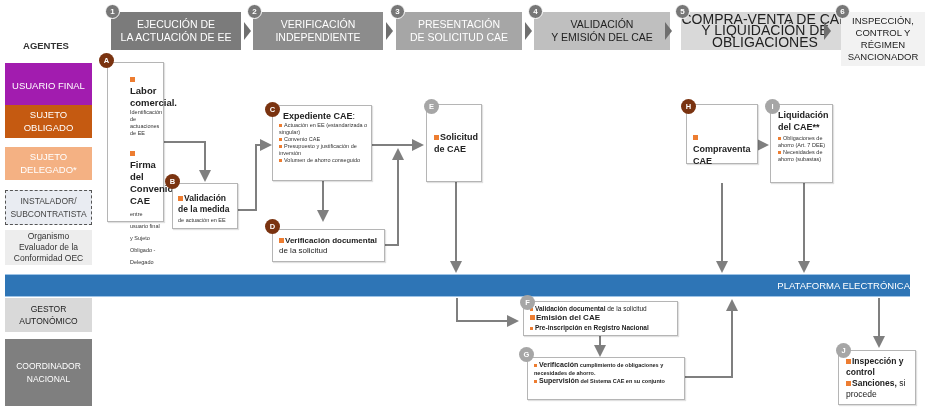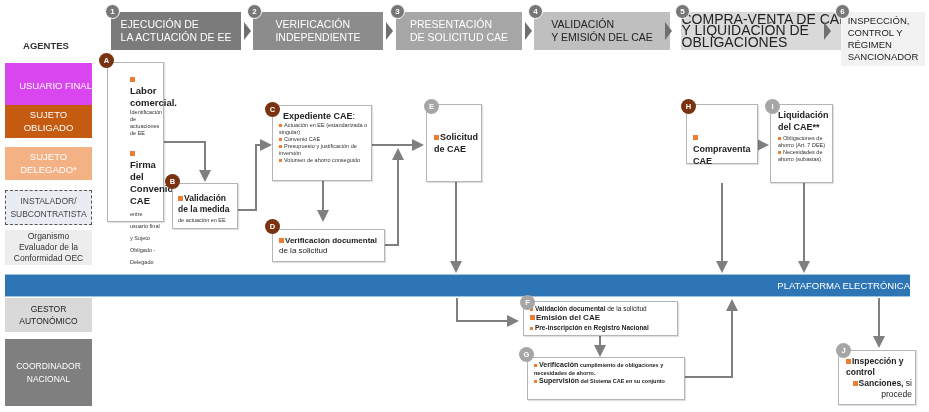--- a/index.html
+++ b/index.html
@@ -1,21 +1,21 @@
 <!DOCTYPE html>
 <html><head>
 <meta charset="utf-8">
 <style>
   * { box-sizing: border-box; margin: 0; padding: 0; }
   body { width: 929px; height: 412px; background: #ffffff; position: relative; overflow: hidden;
          font-family: "Liberation Sans", sans-serif; color: #222; }
 
   
   .stage { position: absolute; top: 12px; height: 38px; display: flex; align-items: center; justify-content: center;
-           text-align: left; font-size: 10.5px; line-height: 13px; font-weight: normal; }
+           text-align: center; font-size: 10.5px; line-height: 13px; font-weight: normal; }
   .stage-arrow { position: absolute; top: 22px; width: 0; height: 0;
                  border-top: 9px solid transparent; border-bottom: 9px solid transparent; border-left: 7px solid #6f6f6f; }
   .stage-num { position: absolute; top: 4px; width: 15px; height: 15px; border-radius: 50%; background: #777;
                color: #fff; font-size: 8px; font-weight: bold; display: flex; align-items: center; justify-content: center;
                border: 1.5px solid #fff; }
 
   
   .agents-title { position: absolute; left: 0; top: 40px; width: 92px; text-align: center; font-size: 9.5px; font-weight: bold; color: #333; }
   .agent { position: absolute; left: 5px; width: 87px; display: flex; align-items: center; justify-content: center;
            text-align: center; font-size: 9.5px; line-height: 12.5px; }
@@ -72,21 +72,21 @@
 <div class="stage-num" style="left:675px;">5</div>
 <div class="stage-arrow" style="left:824px;"></div>
 
 <div class="stage" style="left:841px;top:12px;width:84px;height:54px;background:#f2f2f2;color:#222;font-size:9.5px;line-height:12px;">
   <div><span>INSPECCIÓN,</span><br><span>CONTROL Y</span><br><span>RÉGIMEN</span><br><span>SANCIONADOR</span></div>
 </div>
 <div class="stage-num" style="left:835px;">6</div>
 
 <div class="agents-title">AGENTES</div>
 
-<div class="agent" style="top:63px;height:46px;background:#d946ef;color:#fff;justify-content:flex-end;">
+<div class="agent" style="top:63px;height:46px;background:#a21caf;color:#fff;">
   <span>USUARIO FINAL</span>
 </div>
 <div class="agent" style="top:105px;height:33px;background:#c55a11;color:#fff;">
   <div><span>SUJETO</span><br><span>OBLIGADO</span></div>
 </div>
 <div class="agent" style="top:147px;height:33px;background:#f4b183;color:#fff;">
   <div><span>SUJETO</span><br><span>DELEGADO*</span></div>
 </div>
 <div class="agent" style="top:190px;height:35px;background:#e9ecf2;color:#444;border:1.5px dashed #555;font-size:8.5px;">
   <div><span>INSTALADOR/</span><br><span>SUBCONTRATISTA</span></div>
@@ -192,15 +192,15 @@
 <div class="badge grey" style="left:520px;top:295px;">F</div>
 
 <div class="box" style="left:527px;top:357px;width:158px;height:43px;padding:3px 3px 1px 6px;">
   <div class="t-md" style="font-size:5.5px;line-height:8px;"><span class="sq-s"></span><span class="b" style="font-size:7px;">Verificación</span> <span class="b">cumplimiento de obligaciones y necesidades de ahorro.</span></div>
   <div class="t-md" style="font-size:5.5px;line-height:8px;"><span class="sq-s"></span><span class="b" style="font-size:7px;">Supervisión</span> <span class="b">del Sistema CAE en su conjunto</span></div>
 </div>
 <div class="badge grey" style="left:519px;top:347px;">G</div>
 
 <div class="box" style="left:838px;top:350px;width:78px;height:55px;padding:5px 3px 2px 7px;">
   <div class="t-lg" style="font-size:8.5px;line-height:11px;"><span class="sq"></span><span class="b">Inspección y control</span></div>
-  <div class="t-lg" style="font-size:8.5px;line-height:11px;text-align:right;"><span class="sq"></span><span class="b">Sanciones,</span> <span>si procede</span></div>
+  <div class="t-lg" style="font-size:8.5px;line-height:11px;"><span class="sq"></span><span class="b">Sanciones,</span> <span>si procede</span></div>
 </div>
 <div class="badge grey" style="left:836px;top:343px;">J</div>
 
 </body></html>

